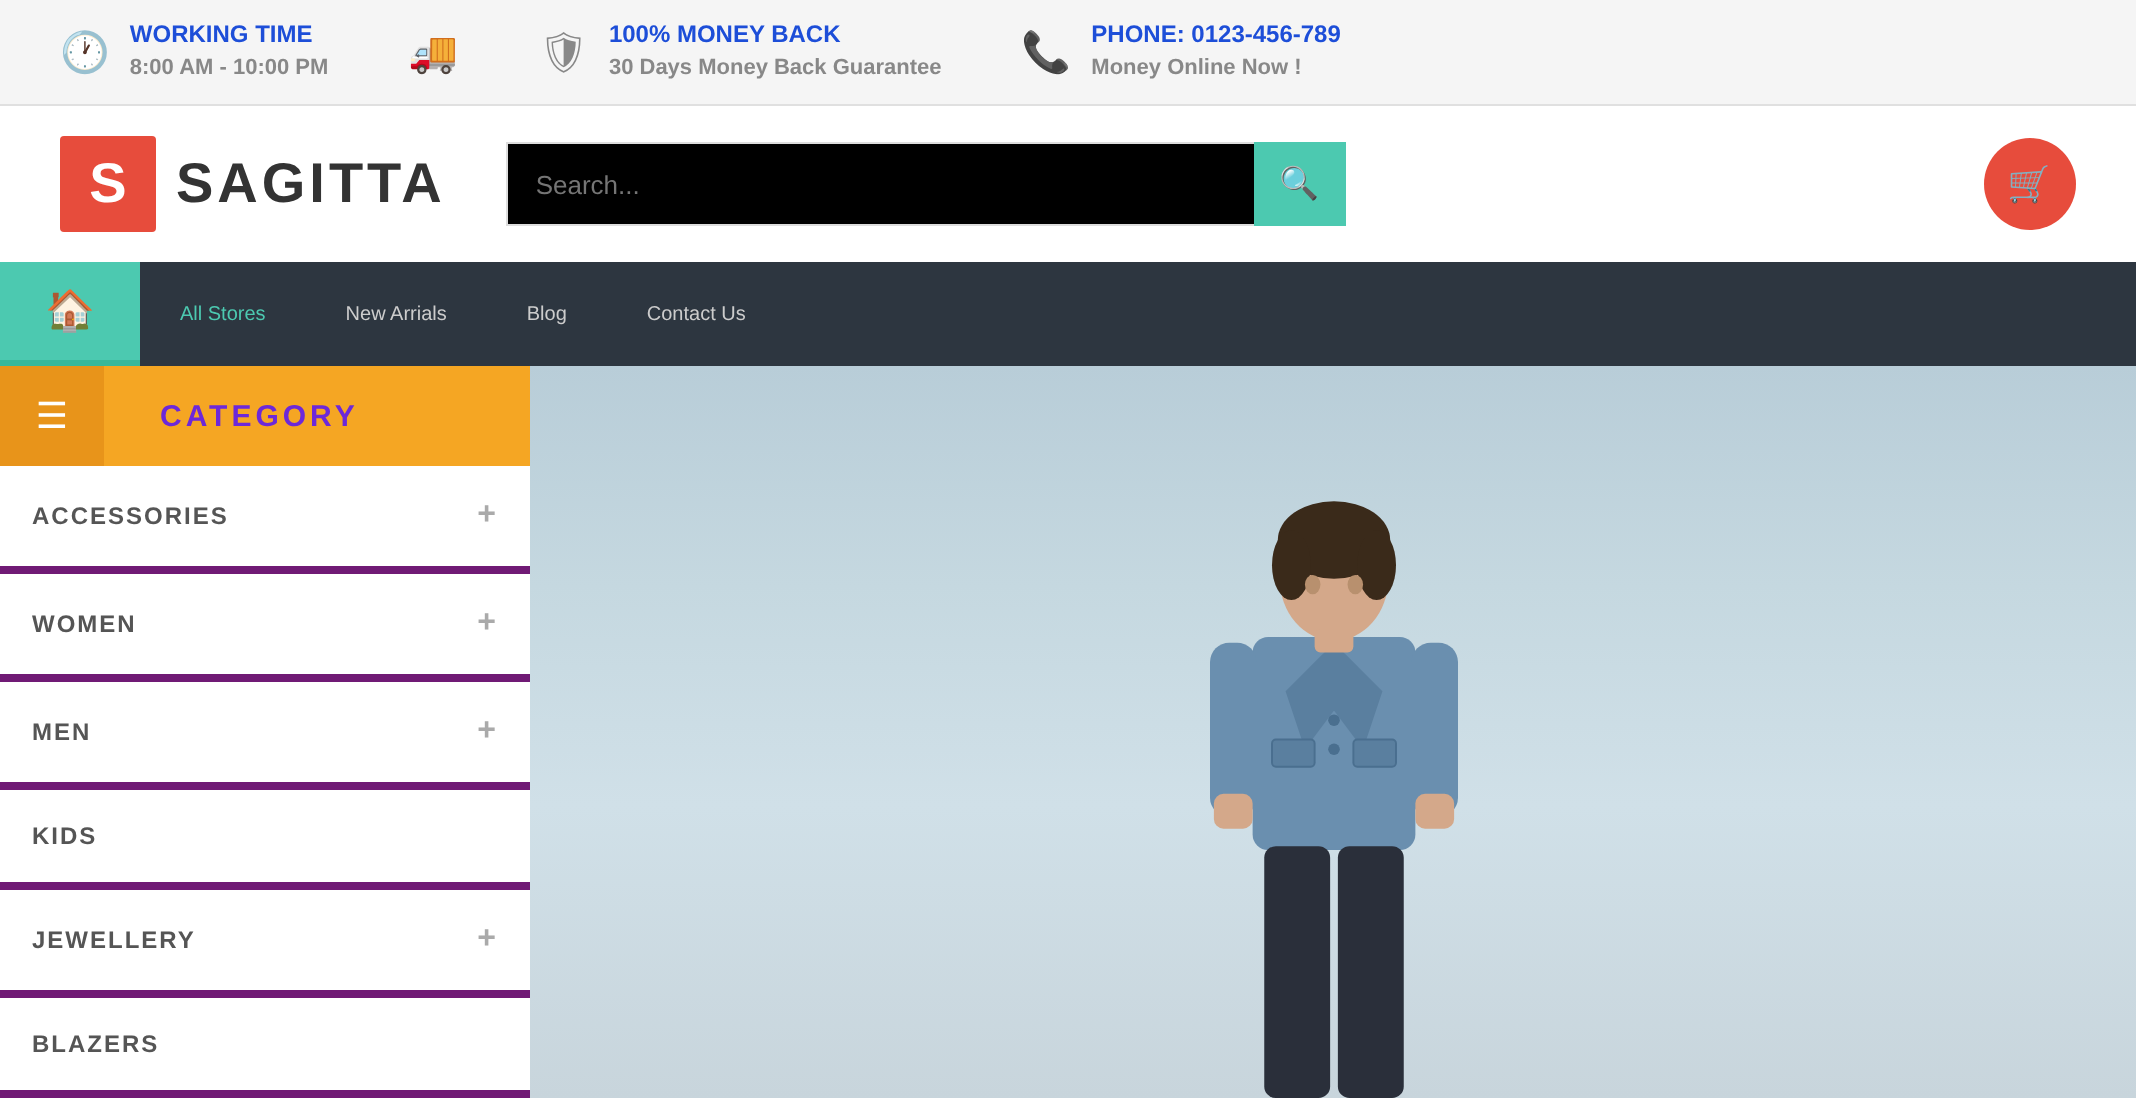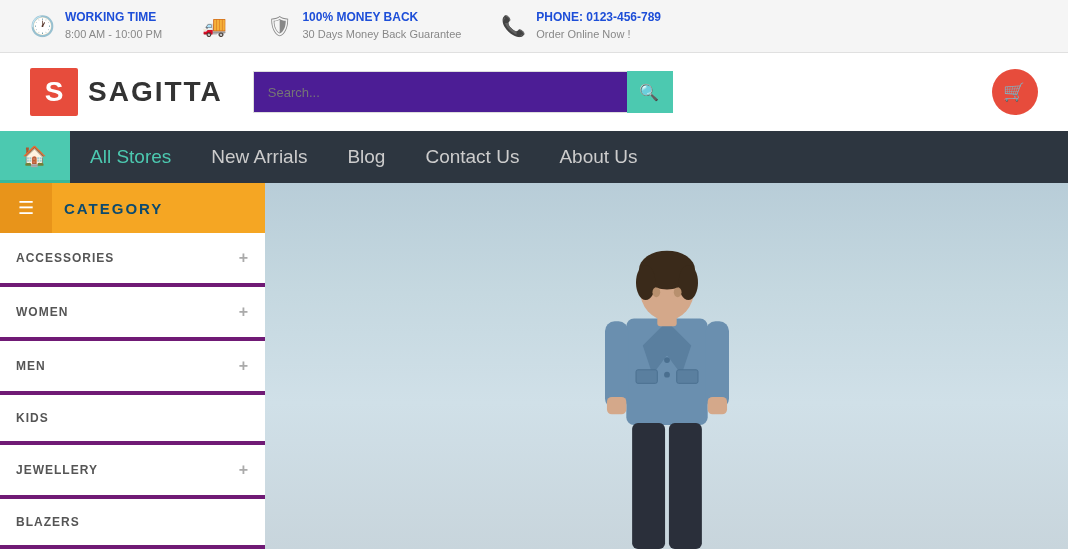--- a/index.html
+++ b/index.html
@@ -26,20 +26,21 @@
     .top-bar-text strong {
       display: block;
       font-size: 12px;
       font-weight: 700;
       color: #1d4ed8;
       text-transform: uppercase;
     }
     .top-bar-text span {
       font-size: 11px;
       color: #888;
+      font-weight: bold;
     }
 
     
     .header {
       background: #fff;
       padding: 15px 30px;
       display: flex;
       align-items: center;
       gap: 20px;
     }
@@ -76,21 +77,21 @@
     }
     .search-input {
       flex: 1;
       padding: 10px 14px;
       border: 1px solid #ddd;
       border-right: none;
       font-size: 13px;
       color: #aaa;
       outline: none;
       height: 42px;
-      background: #4c1d95;
+      background: #000000;
     }
     .search-btn {
       background: #4cc9b0;
       border: none;
       width: 46px;
       height: 42px;
       cursor: pointer;
       display: flex;
       align-items: center;
       justify-content: center;
@@ -139,21 +140,21 @@
       cursor: pointer;
       border-bottom: 3px solid #38b89a;
     }
     .nav-items {
       display: flex;
       align-items: center;
       gap: 0;
     }
     .nav-item {
       color: #ccc;
-      font-size: 19px;
+      font-size: 10px;
       padding: 0 20px;
       height: 100%;
       display: flex;
       align-items: center;
       cursor: pointer;
       text-decoration: none;
     }
     .nav-item.active { color: #4cc9b0; }
 
     
@@ -180,25 +181,26 @@
       background: #e8941a;
       width: 52px;
       height: 50px;
       display: flex;
       align-items: center;
       justify-content: center;
       color: #fff;
       font-size: 18px;
     }
     .category-title {
-      color: #0c4a6e;
+      color: #6d28d9;
       font-size: 15px;
       font-weight: 700;
       letter-spacing: 2px;
       padding-left: 12px;
+      margin-left: 16px;
     }
     .category-list {
       list-style: none;
     }
     .category-list-item {
       border-bottom: 4px solid #701a75;
       padding: 16px 16px;
       display: flex;
       align-items: center;
       justify-content: space-between;
@@ -244,21 +246,21 @@
     <span class="top-bar-icon">🛡</span>
     <div class="top-bar-text">
       <strong>100% MONEY BACK</strong>
       <span>30 Days Money Back Guarantee</span>
     </div>
   </div>
   <div class="top-bar-item">
     <span class="top-bar-icon">📞</span>
     <div class="top-bar-text">
       <strong>PHONE: 0123-456-789</strong>
-      <span>Order Online Now !</span>
+      <span>Money Online Now !</span>
     </div>
   </div>
 </div>
 
 <div class="header">
   <a class="logo" href="#">
     <div class="logo-box">
       <span>S</span>
     </div>
     <span class="logo-text">SAGITTA</span>
@@ -278,21 +280,20 @@
 
 <nav class="nav">
   <div class="nav-home">
     <span>🏠</span>
   </div>
   <div class="nav-items">
     <a class="nav-item active" href="#">All Stores</a>
     <a class="nav-item" href="#">New Arrials</a>
     <a class="nav-item" href="#">Blog</a>
     <a class="nav-item" href="#">Contact Us</a>
-    <a class="nav-item" href="#">About Us</a>
   </div>
 </nav>
 
 <div class="main">
 
   <aside class="sidebar">
     <div class="category-header">
       <div class="category-icon-box">
         <span>☰</span>
       </div>

